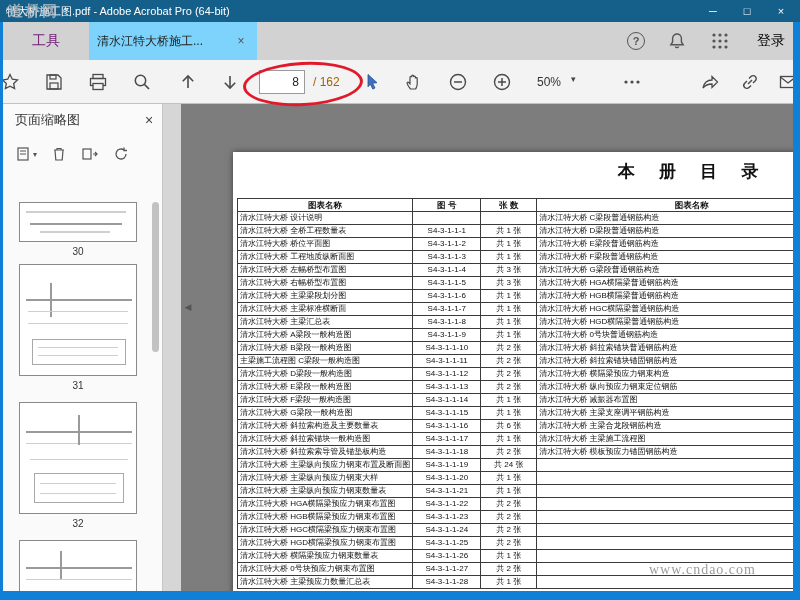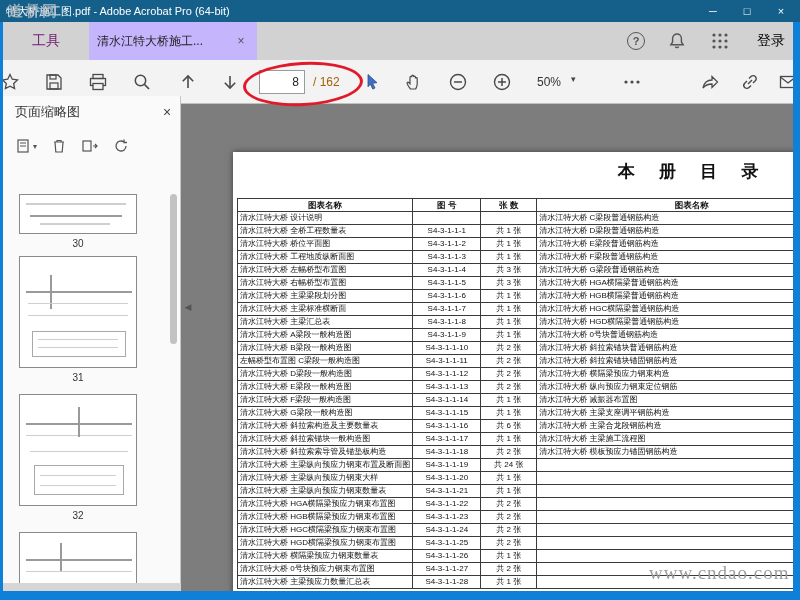--- a/index.html
+++ b/index.html
@@ -13,21 +13,21 @@
   .win-btn { width:34px; height:22px; display:flex; align-items:center; justify-content:center;
              color:#fff; font-size:11px; cursor:default; }
 
   
   .app { position:absolute; left:3px; top:22px; width:790px; height:569px; background:#d6d6d6; overflow:hidden; }
 
   
   .tabbar { position:absolute; left:0; top:0; width:100%; height:38px; background:#d2d2d2; }
   .tab-tools { position:absolute; left:0; top:0; width:86px; height:38px; display:flex; align-items:center;
                justify-content:center; font-size:14px; color:#701a75; }
-  .tab-doc { position:absolute; left:86px; top:0; width:168px; height:38px; background:#c4b5fd;
+  .tab-doc { position:absolute; left:86px; top:0; width:168px; height:38px; background:#7dd3fc;
              display:flex; align-items:center; font-size:12px; color:#222; padding:0 8px; }
   .tab-doc .tab-title { flex:1; overflow:hidden; white-space:nowrap; }
   .tab-close { width:16px; height:16px; display:flex; align-items:center; justify-content:center;
                font-size:12px; color:#555; }
   .tb-right { position:absolute; top:0; height:38px; display:flex; align-items:center; }
   .help-circle { width:18px; height:18px; border:1.5px solid #555; border-radius:50%; color:#555;
                  font-size:11px; font-weight:bold; display:flex; align-items:center; justify-content:center; }
   .login { font-size:14px; color:#000000; }
 
   
@@ -40,21 +40,21 @@
   .page-total { position:absolute; left:310px; top:15px; font-size:12px; color:#a16207; }
   .zoom-label { position:absolute; left:534px; top:15px; font-size:12px; color:#333; }
   .caret { position:absolute; left:568px; top:14px; font-size:9px; color:#444; }
 
   
   .red-ellipse { position:absolute; left:243px; top:62px; width:120px; height:44px;
                  border:3.5px solid #e01a2b; border-radius:50%; transform:rotate(-3deg);
                  z-index:60; pointer-events:none; }
 
   
-  .panel { position:absolute; left:0; top:74px; width:178px; height:487px; background:#fafafa;
+  .panel { position:absolute; left:0; top:82px; width:160px; height:487px; background:#fafafa;
            border-right:1px solid #c6c6c6; }
   .panel-head { position:absolute; left:0; top:0; width:100%; height:32px; display:flex; align-items:center; }
   .panel-title { font-size:13px; color:#333; padding-left:12px; flex:1; }
   .panel-close { width:26px; height:26px; display:flex; align-items:center; justify-content:center;
                  font-size:14px; color:#444; }
   .panel-tools { position:absolute; left:0; top:32px; width:100%; height:36px; display:flex;
                  align-items:center; gap:14px; padding-left:12px; }
   .ptool { display:flex; align-items:center; }
   .pt-caret { font-size:8px; color:#555; margin-left:2px; }
   .thumbs { position:absolute; left:0; top:68px; width:100%; height:419px; overflow:hidden; }
@@ -75,21 +75,21 @@
   .page-title { text-align:center; font-family:"Liberation Serif","DejaVu Serif",serif; font-size:17px;
                 font-weight:bold; letter-spacing:10px; margin-top:8px; color:#111; }
   .project-line { position:absolute; left:26px; top:36px; font-size:8px; color:#222; letter-spacing:1px; }
   table.toc { position:absolute; left:4px; top:46px; border-collapse:collapse; table-layout:fixed; }
   table.toc th, table.toc td { border:1px solid #3a3a3a; font-size:8px; height:13px; line-height:10px;
                                padding:0 2px; color:#111; overflow:hidden; white-space:nowrap; }
   table.toc th { font-weight:bold; text-align:center; font-size:8.5px;margin-top:35px; }
   td.c-name, td.c-name2 { text-align:left; }
   td.c-no, td.c-sheets { text-align:center; }
   .doc-watermark { position:absolute; left:468px; top:458px; font-family:"Liberation Serif","DejaVu Serif",serif;
-                   font-size:19px; color:#9d9d9d; letter-spacing:1px; }
+                   font-size:14px; color:#9d9d9d; letter-spacing:1px; }
 
   
   .wm-top { position:absolute; left:8px; top:2px; font-size:15px; font-weight:bold;
             color:rgba(190,195,200,.75); z-index:70; letter-spacing:2px; pointer-events:none; }
 
   svg.ic { display:block; }
 </style>
 </head>
 <body>
 
@@ -396,21 +396,21 @@
               <td class="c-sheets">共 1 张</td>
               <td class="c-name2">清水江特大桥 0号块普通钢筋构造</td>
             </tr>
             <tr>
               <td class="c-name">清水江特大桥 B梁段一般构造图</td>
               <td class="c-no">S4-3-1-1-10</td>
               <td class="c-sheets">共 2 张</td>
               <td class="c-name2">清水江特大桥 斜拉索锚块普通钢筋构造</td>
             </tr>
             <tr>
-              <td class="c-name">左幅桥型布置图 C梁段一般构造图</td>
+              <td class="c-name">主梁施工流程图 C梁段一般构造图</td>
               <td class="c-no">S4-3-1-1-11</td>
               <td class="c-sheets">共 2 张</td>
               <td class="c-name2">清水江特大桥 斜拉索锚块锚固钢筋构造</td>
             </tr>
             <tr>
               <td class="c-name">清水江特大桥 D梁段一般构造图</td>
               <td class="c-no">S4-3-1-1-12</td>
               <td class="c-sheets">共 2 张</td>
               <td class="c-name2">清水江特大桥 横隔梁预应力钢束构造</td>
             </tr>

